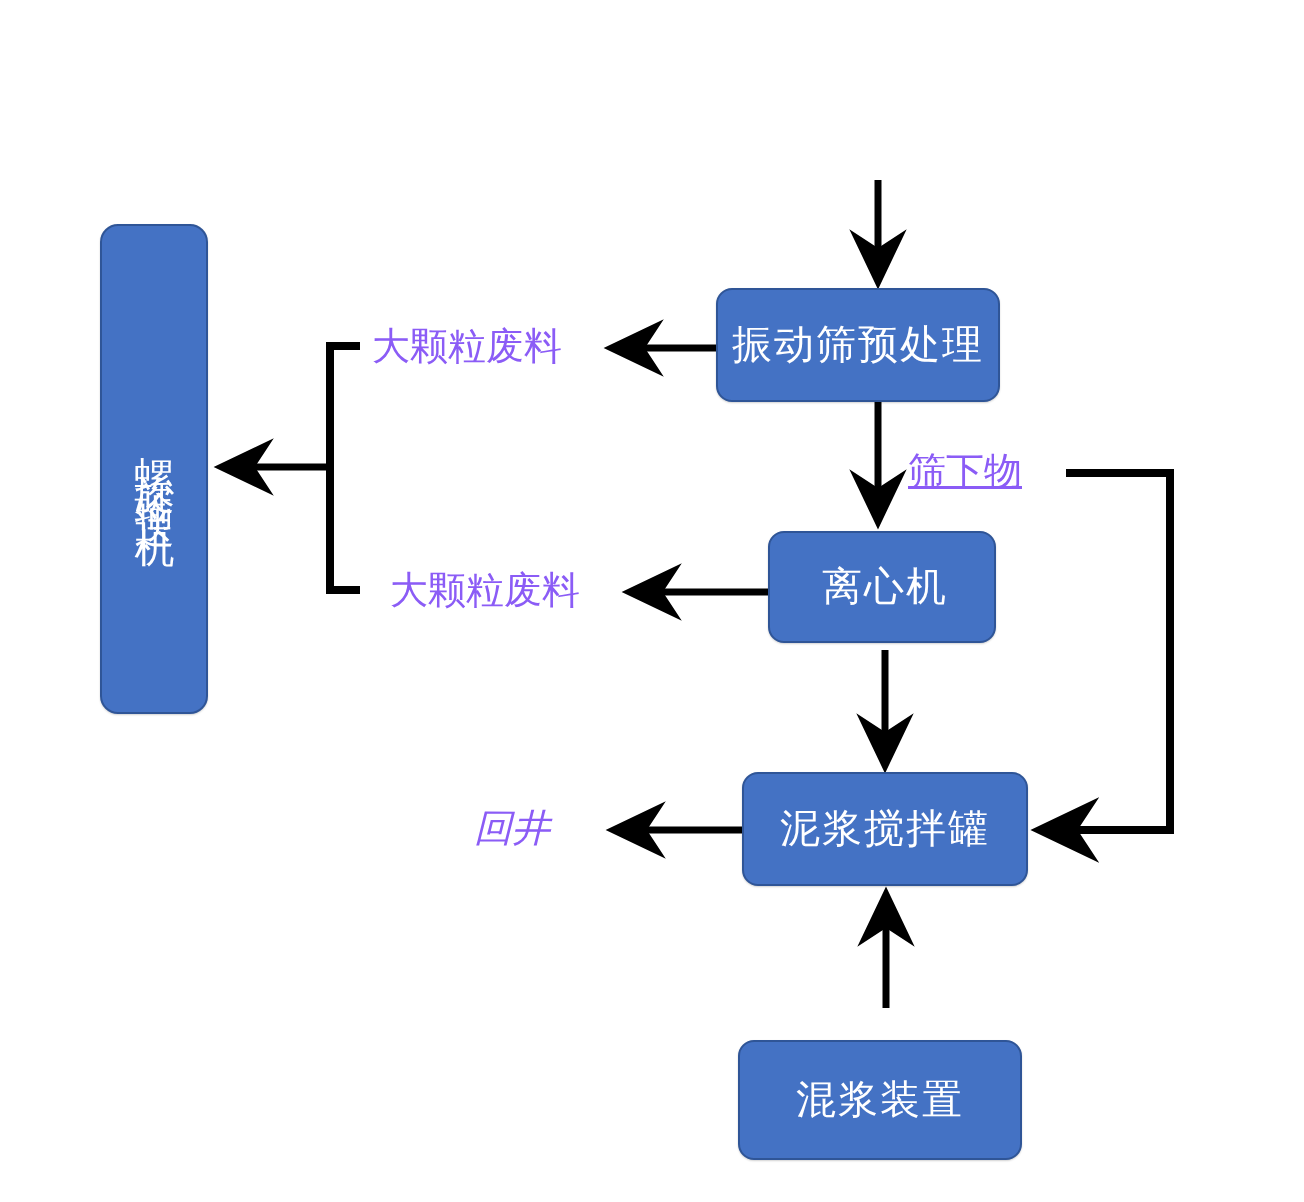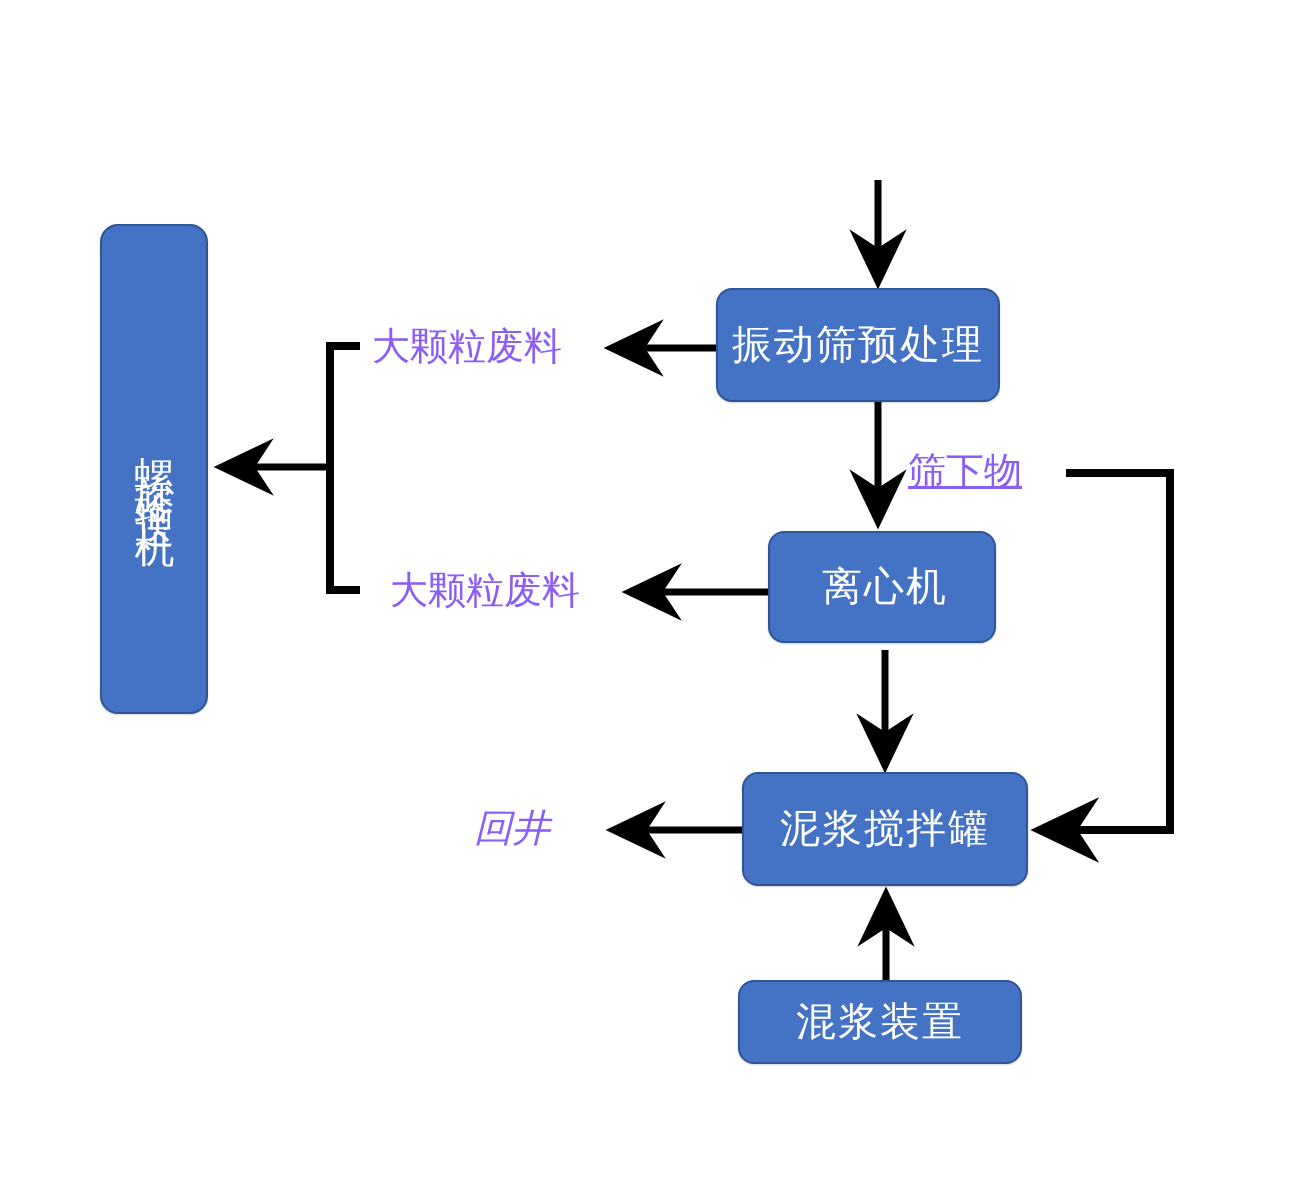--- a/index.html
+++ b/index.html
@@ -127,21 +127,21 @@
   </div>
 
   <div class="node" style="left:768px; top:531px; width:228px; height:112px;padding-left:6px;">
     <span>离心机</span>
   </div>
 
   <div class="node" style="left:742px; top:772px; width:286px; height:114px;">
     <span>泥浆搅拌罐</span>
   </div>
 
-  <div class="node" style="left:738px; top:980px; width:284px; height:84px;align-items:center;">
+  <div class="node" style="left:738px; top:1040px; width:284px; height:120px;align-items:center;">
     <span>混浆装置</span>
   </div>
 
   <div class="edge-label" style="left:372px; top:327px;">
     <span>大颗粒废料</span>
   </div>
 
   <div class="edge-label" style="left:908px; top:452px;text-decoration:underline;">
     <span>筛下物</span>
   </div>

